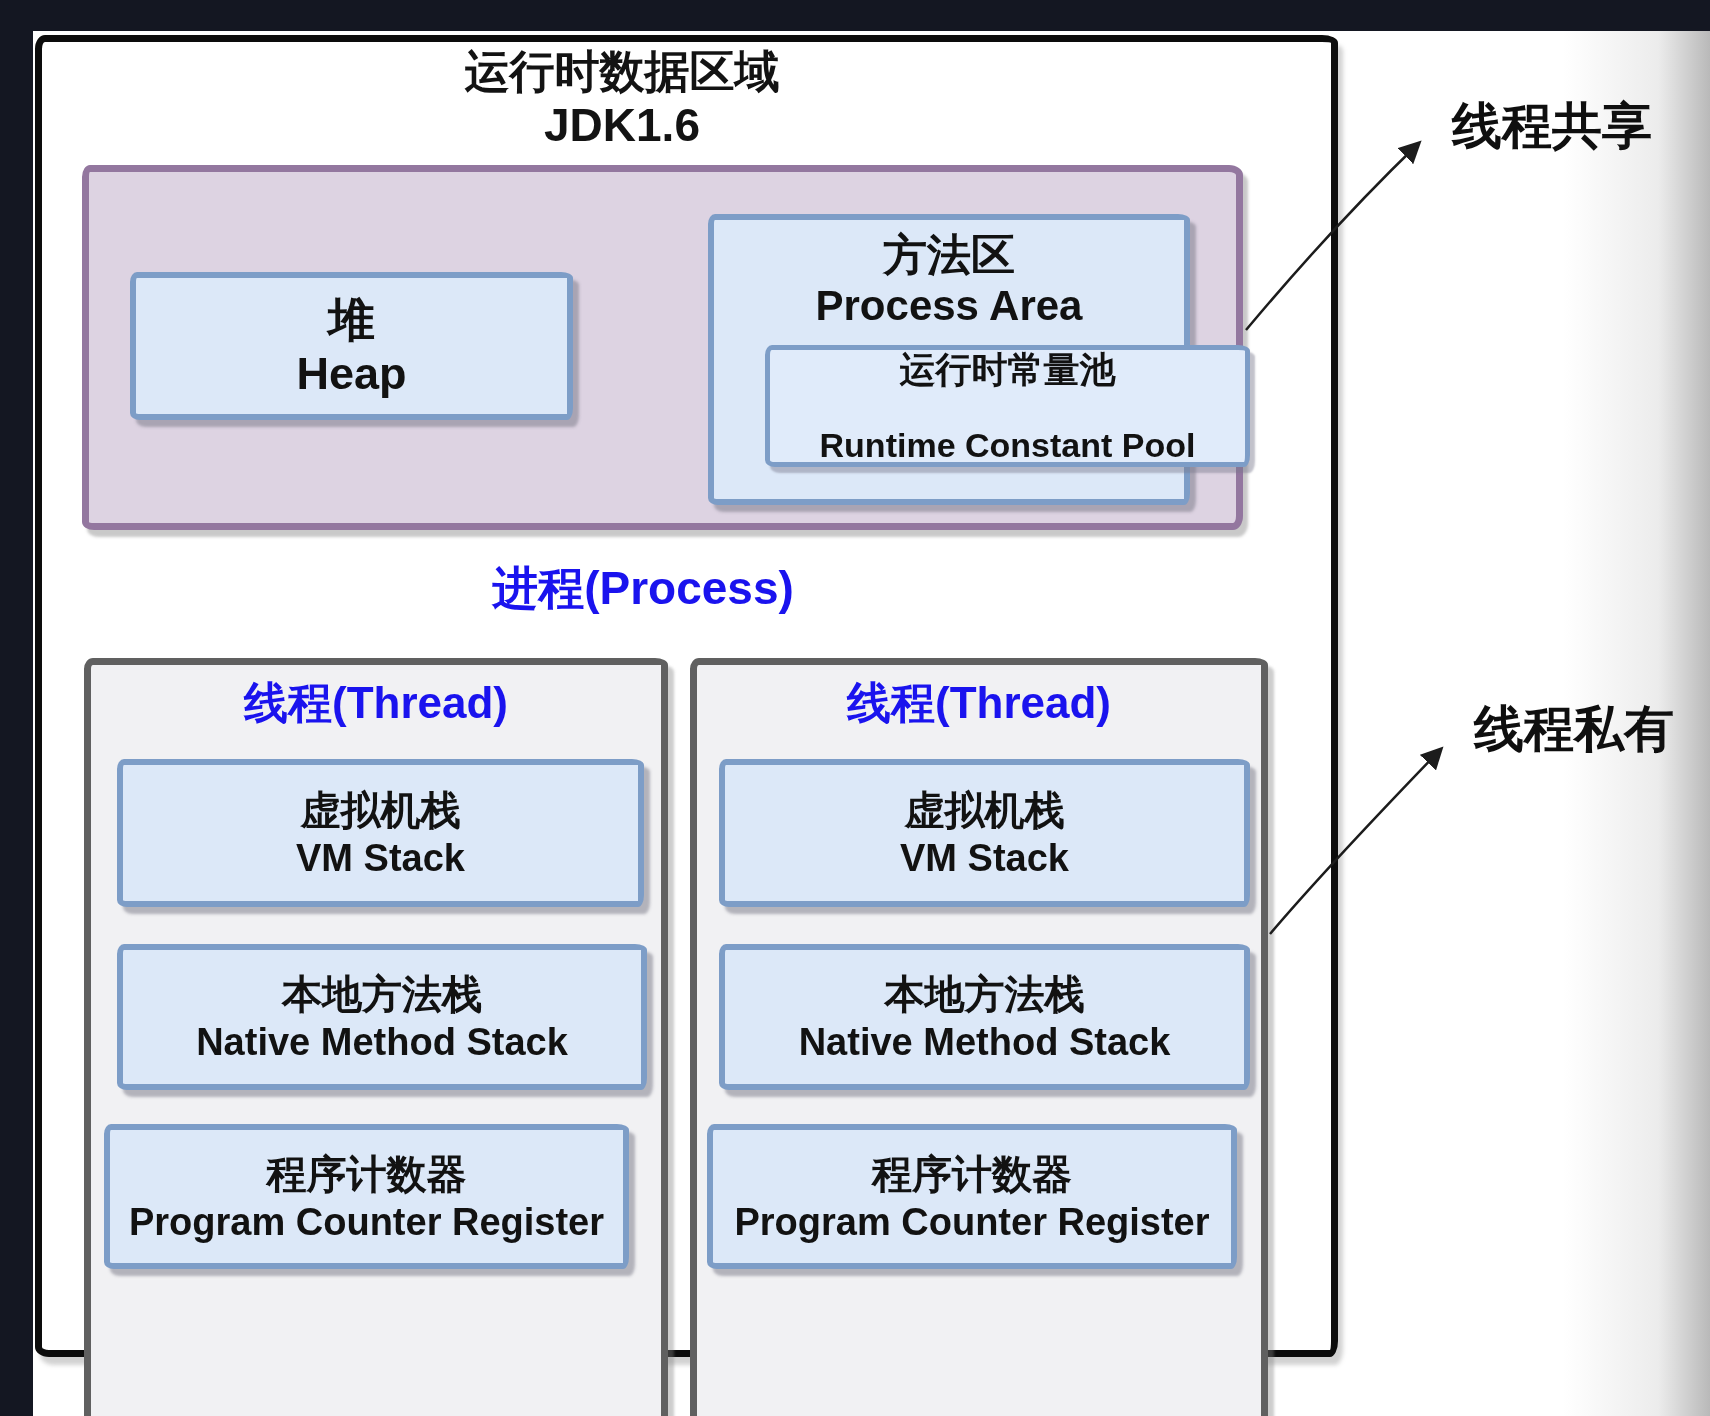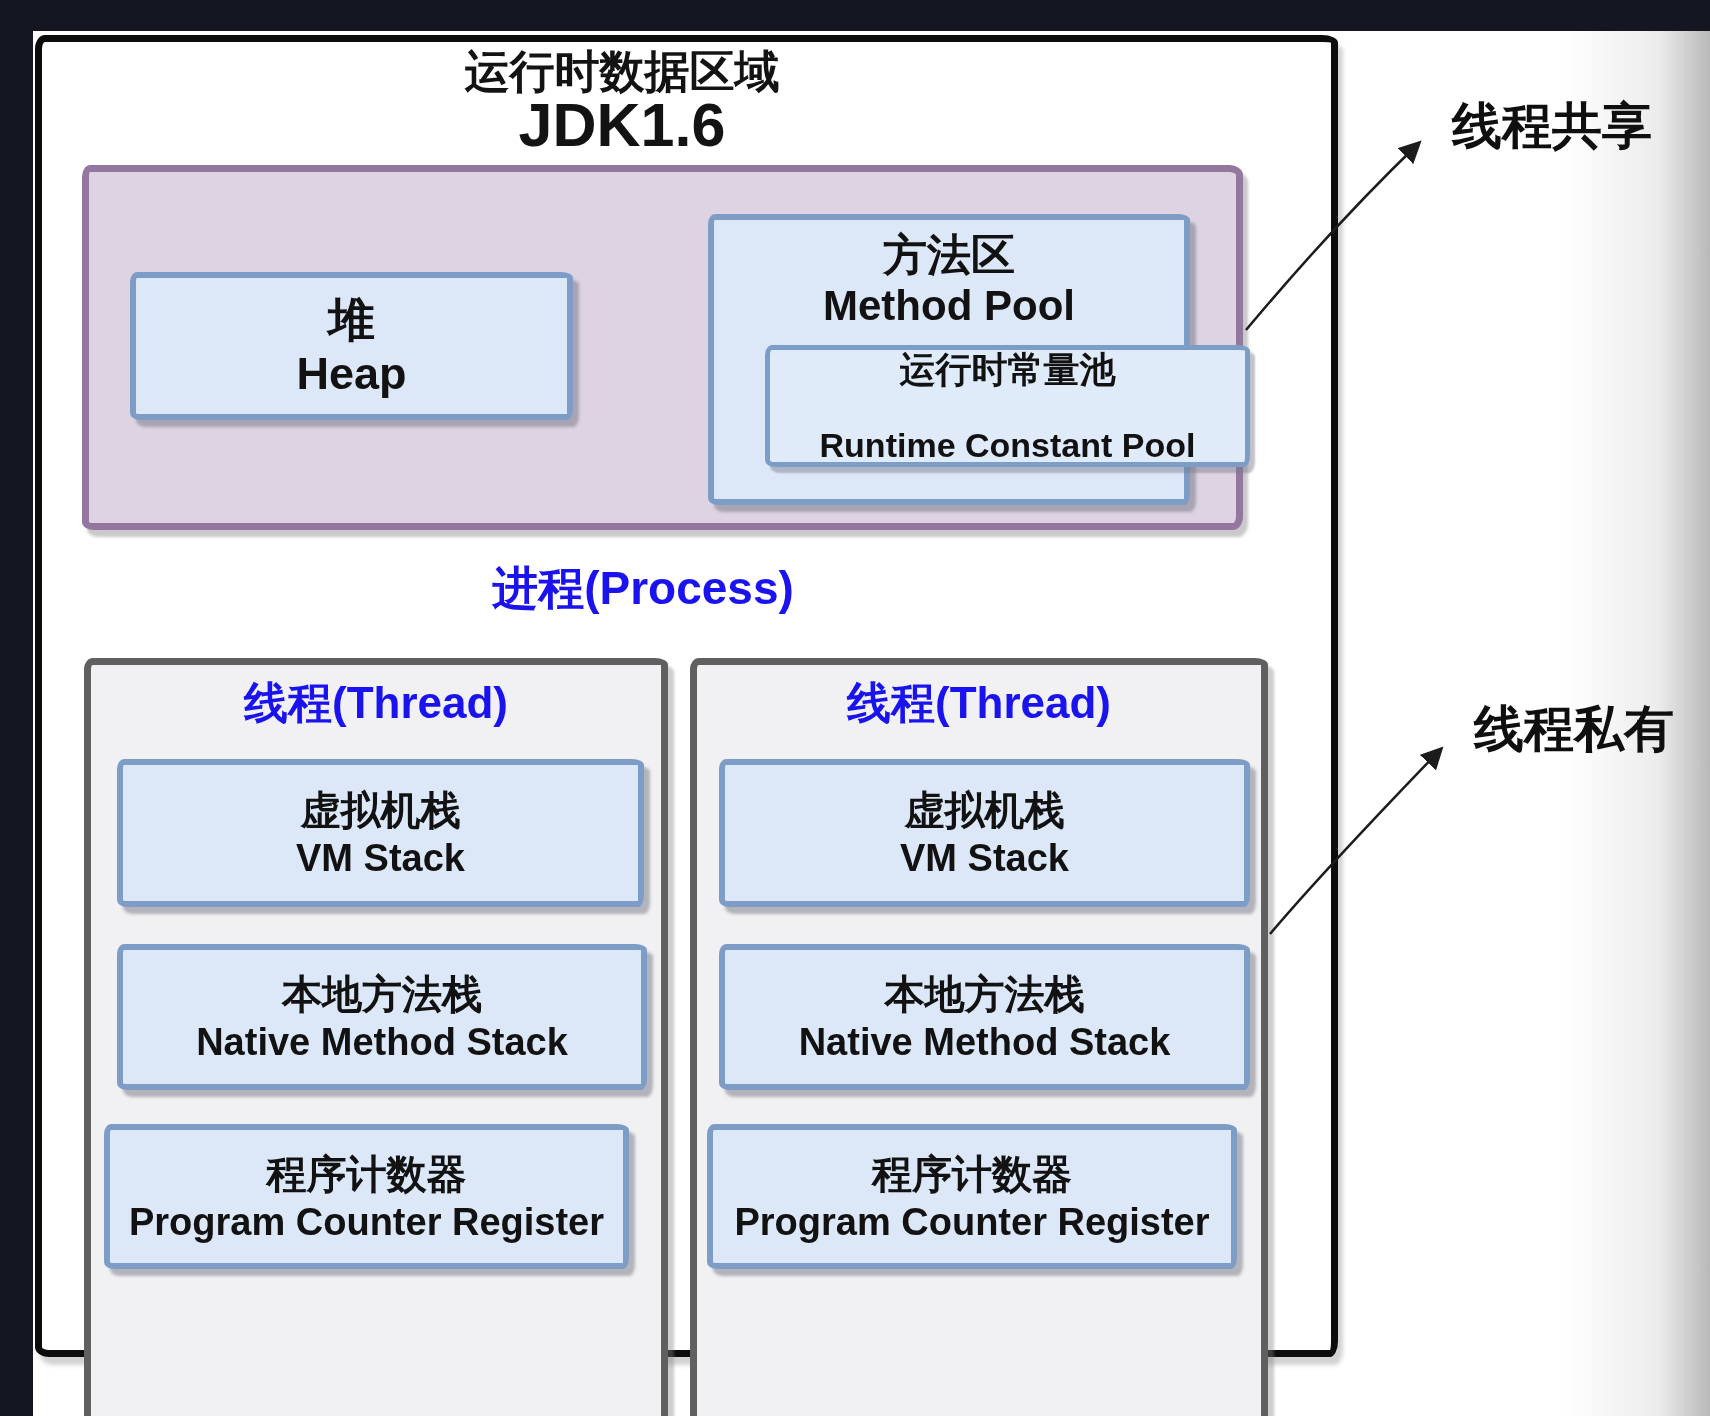--- a/index.html
+++ b/index.html
@@ -30,21 +30,21 @@
     position:absolute;left:35px;top:35px;width:1303px;height:1322px;box-sizing:border-box;
     border:7px solid #0c0c0c;background:#ffffff;
     border-radius:10px 16px 8px 14px / 14px 8px 16px 10px;
     box-shadow:5px 8px 4px rgba(125,125,125,0.35);
   }
   .diagram-title{
     position:absolute;left:322px;top:44px;width:600px;text-align:center;
     font-weight:700;color:#131313;
   }
   .diagram-title .line1{font-size:45px;line-height:56px;}
-  .diagram-title .line2{font-size:61px;line-height:50px;}
+  .diagram-title .line2{font-size:46px;line-height:50px;}
   .purple-region{
     position:absolute;left:82px;top:165px;width:1161px;height:365px;box-sizing:border-box;
     background:var(--purple-fill);border:7px solid var(--purple-border);
     border-radius:8px 14px 10px 12px / 12px 10px 14px 8px;
     box-shadow:5px 7px 3px rgba(135,135,135,0.45);
   }
   .blue-box{
     box-sizing:border-box;border:6px solid var(--blue-border);background:var(--blue-fill);
     box-shadow:6px 7px 3px rgba(118,118,132,0.5);
     border-radius:7px 12px 6px 10px / 10px 6px 12px 7px;
@@ -114,21 +114,21 @@
 
   <div class="purple-region"></div>
 
   <div class="blue-box heap-box">
     <div class="zh">堆</div>
     <div class="en">Heap</div>
   </div>
 
   <div class="blue-box method-box">
     <div class="zh">方法区</div>
-    <div class="en">Method Pool</div>
+    <div class="en">Process Area</div>
   </div>
 
   <div class="blue-box rcp-box">
     <div class="zh">运行时常量池</div>
     <div class="en">Runtime Constant Pool</div>
   </div>
 
   <div class="process-label">进程(Process)</div>
 
   <div class="thread-box thread-left">

